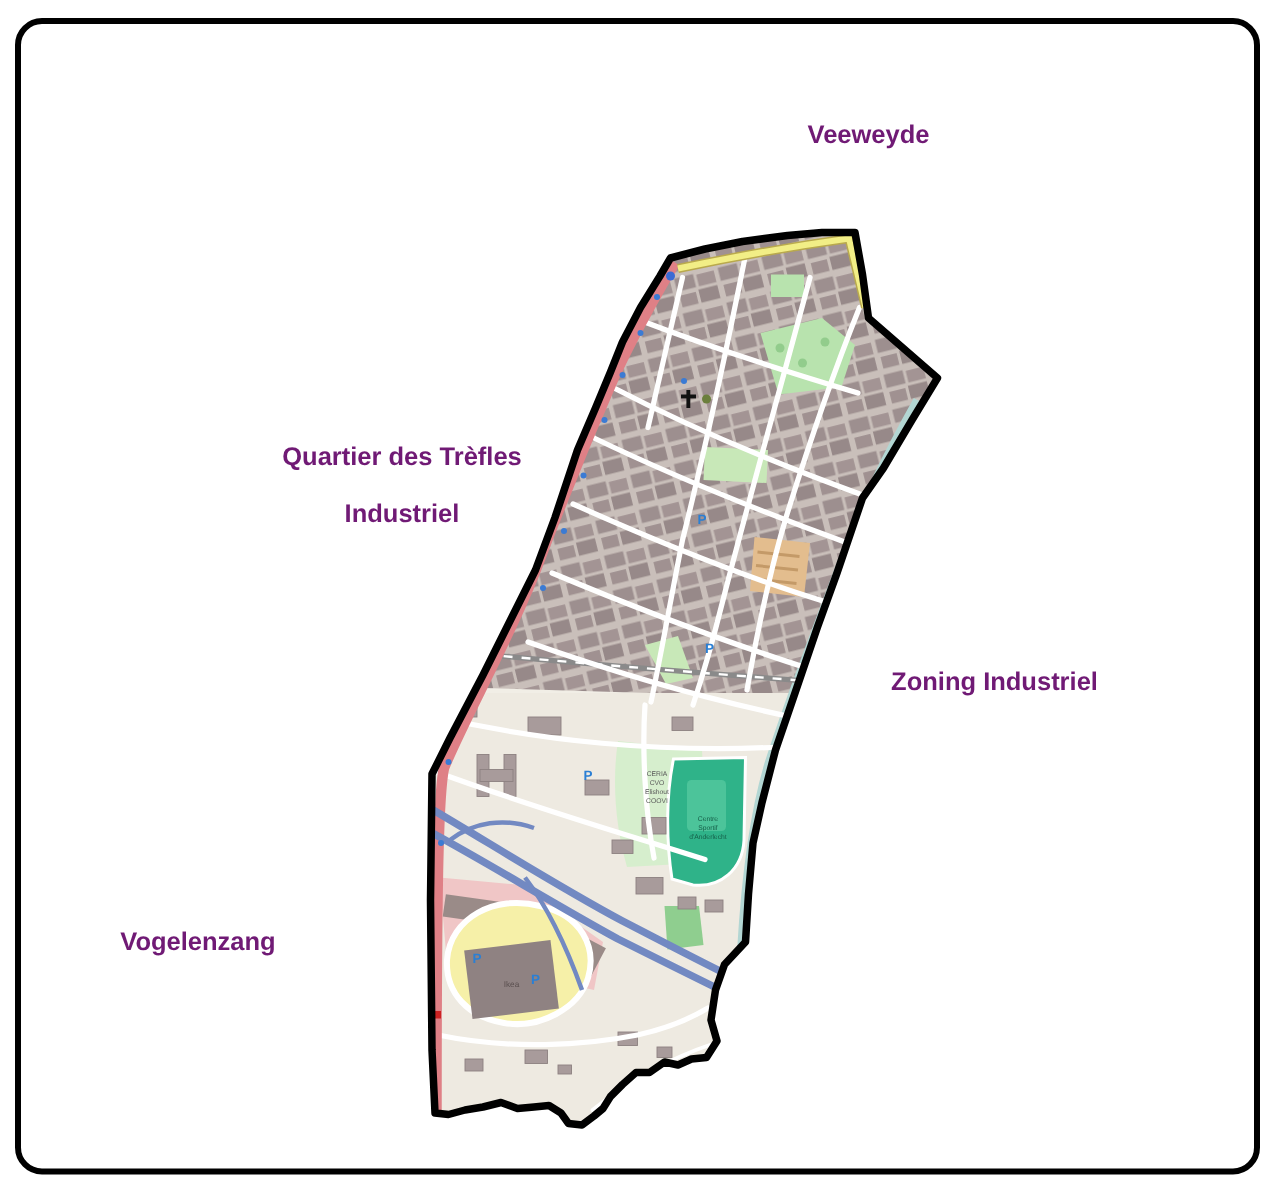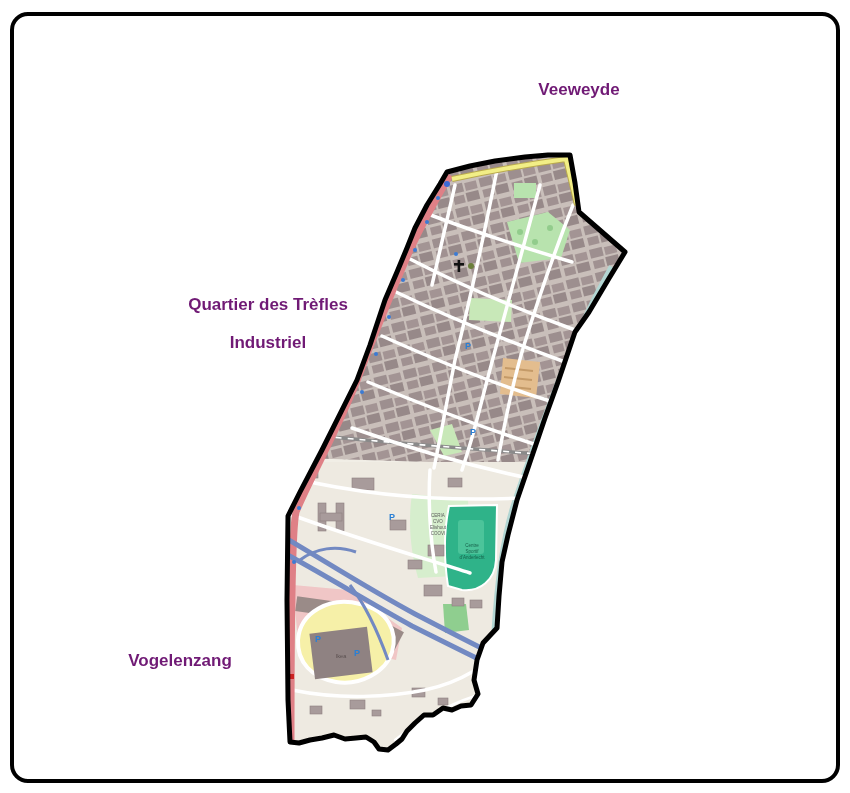--- a/index.html
+++ b/index.html
@@ -6,21 +6,21 @@
   #stage{position:relative;width:850px;height:793px;background:#ffffff;overflow:hidden;
          font-family:"Liberation Sans",sans-serif;}
   #frame{position:absolute;left:10px;top:12px;right:10px;bottom:10px;
          border:4px solid #000;border-radius:18px;pointer-events:none;}
   .map-label{position:absolute;transform:translateX(-50%);text-align:center;
              color:#701a75;font-weight:bold;font-size:17px;white-space:nowrap;}
   .map-label div{white-space:nowrap;}
   #lbl-top{left:579px;top:74px;line-height:32px;}
   #lbl-left{left:224px;top:286px;line-height:38px;margin-left:44px;}
   #lbl-right{left:663px;top:441px;line-height:28px;}
-  #lbl-bottom{left:132px;top:647px;line-height:28px;margin-left:48px;}
+  #lbl-bottom{left:132px;top:614px;line-height:28px;}
   svg{position:absolute;left:0;top:0;}
   .tiny{font-family:"Liberation Sans",sans-serif;}
 </style>
 </head>
 <body>
 
 <div id="stage">
 
   <svg width="850" height="793" viewBox="0 0 850 793">
     <defs>
@@ -181,18 +181,21 @@
              L495,161 L525,157 L548,155 Z" fill="none" stroke="#000000" stroke-width="5" stroke-linejoin="round"></path>
   </svg>
 
   <div class="map-label" id="lbl-top">
     <div>Veeweyde</div>
   </div>
   <div class="map-label" id="lbl-left">
     <div>Quartier des Trèfles</div>
     <div>Industriel</div>
   </div>
+  <div class="map-label" id="lbl-right">
+    <div>Zoning Industriel</div>
+  </div>
   <div class="map-label" id="lbl-bottom">
     <div>Vogelenzang</div>
   </div>
 
   <div id="frame"></div>
 </div>
 
 </body></html>

